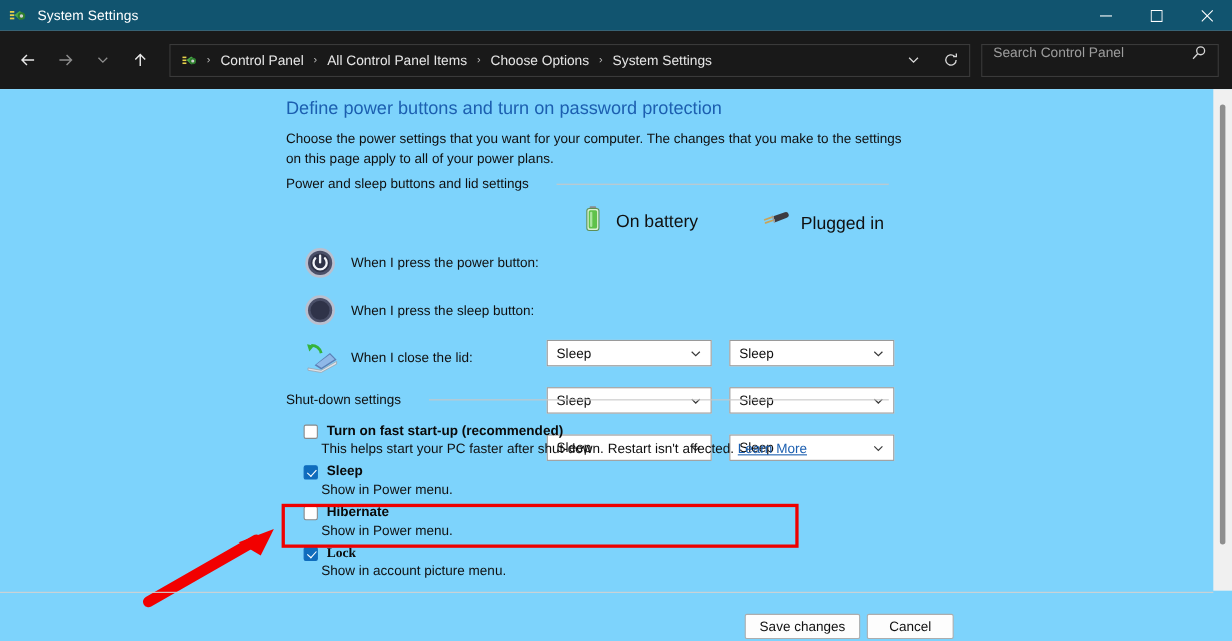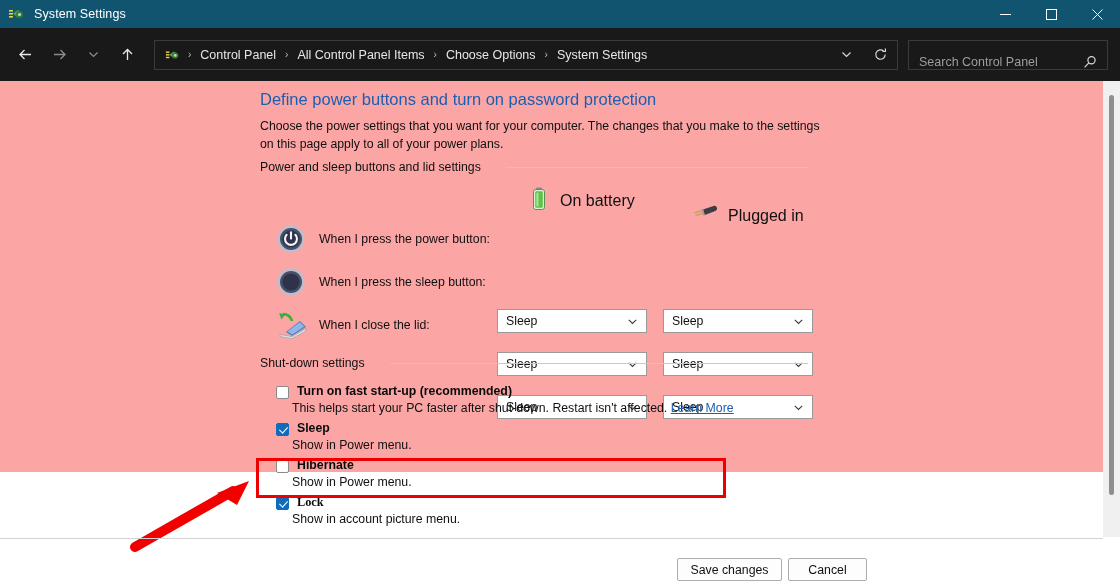--- a/index.html
+++ b/index.html
@@ -52,31 +52,31 @@
   }
   .crumb-sep {
     color: #bdbdbd; font-size: 10px; padding: 0 7px; user-select: none;
   }
   .addr-spacer { flex: 1 1 auto; }
   .addr-chevron, .addr-refresh {
     width: 34px; height: 28px; display: flex; align-items: center; justify-content: center;
     color: #d8d8d8; flex: none;
   }
   .searchbox {
-    margin-left: 10px; margin-right: 12px; width: 200px; height: 30px; flex: none;
+    margin-left: 10px; margin-right: 12px; width: 216px; height: 30px; flex: none;
     border: 1px solid #3a3a3a; background: #191919;
-    display: flex; align-items: flex-end;
+    display: flex; align-items: flex-start;
   }
   .search-ph { color: #9d9d9d; font-size: 12.5px; margin-left: 10px; flex: 1 1 auto; }
   .search-icon { color: #d6d6d6; margin-right: 10px; display: flex; }
 
   
   .content {
-    position: absolute; top: 81px; left: 0; width: 1120px; height: 391px;
-    background: #fca5a5;
+    position: absolute; top: 81px; left: 0; width: 1120px; height: 502px;
+    background: #7dd3fc;
   }
   .scroll-track {
     position: absolute; top: 0; right: 0; width: 17px; height: 456px;
     background: #f0f0f0;
   }
   .scroll-thumb {
     position: absolute; top: 14px; left: 6px; width: 5px; height: 400px;
     background: #8e8e8e; border-radius: 3px;
   }
 
@@ -279,21 +279,21 @@
         <svg width="22" height="26" viewBox="0 0 22 26">
           <rect x="8" y="1.5" width="6" height="2.5" rx="1" fill="#8a8a8a"></rect>
           <rect x="5.5" y="3.5" width="11" height="20" rx="2.2" fill="#d9f2d2" stroke="#5e8f56" stroke-width="1"></rect>
           <rect x="7.2" y="5.2" width="7.6" height="16.6" rx="1.4" fill="#5fc24a"></rect>
           <rect x="8.4" y="6.4" width="2.1" height="14" rx="1" fill="#b7ebab" opacity=".85"></rect>
         </svg>
       </span>
       <span class="lbl">On battery</span>
     </div>
 
-    <div class="col-head" style="left:690px; top:122px;">
+    <div class="col-head" style="left:690px; top:109px;">
       <span>
         <svg width="28" height="22" viewBox="0 0 28 22">
           <path d="M13 6.5 L23.5 3 a2.6 2.6 0 0 1 1.8 4.9 L14.8 12 Z" fill="#3c3c42"></path>
           <path d="M12.8 7.2 L5.2 9.8" stroke="#c8a45a" stroke-width="1.6" stroke-linecap="round"></path>
           <path d="M13.6 10.0 L6.0 12.6" stroke="#c8a45a" stroke-width="1.6" stroke-linecap="round"></path>
           <path d="M12.0 6.2 L14.2 12.6" stroke="#9a9aa2" stroke-width="1.2"></path>
         </svg>
       </span>
       <span class="lbl">Plugged in</span>
     </div>

